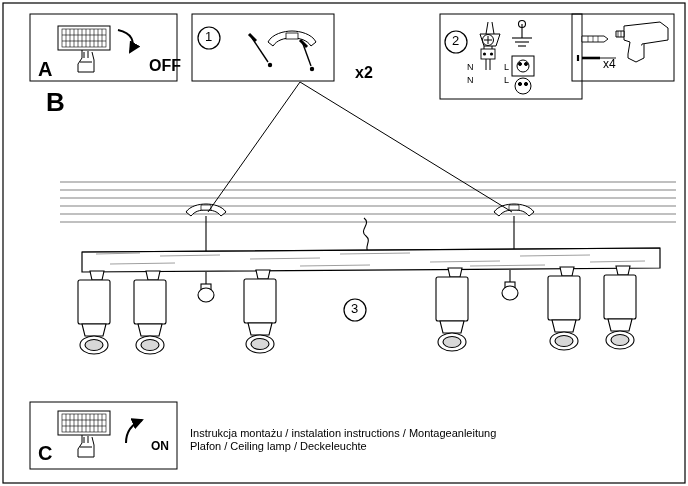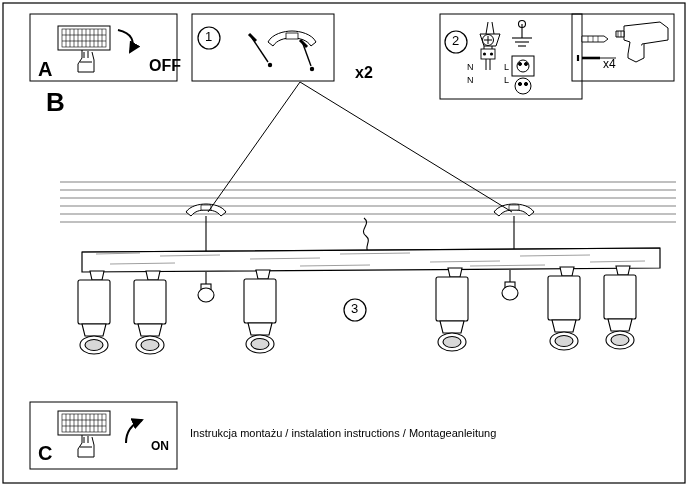--- a/index.html
+++ b/index.html
@@ -314,14 +314,15 @@
   <div class="txt small" style="left:504px; top:75px;">L</div>
 
   <div class="txt tiny" style="left:603px; top:58px;">x4</div>
 
   <div class="txt num" style="left:351px; top:302px;">3</div>
 
   <div class="txt big-letter" style="left:38px; top:442px;">C</div>
   <div class="txt lbl" style="left:118px; top:440px; font-size:12px;">ON</div>
 
   <div class="txt foot" style="left:190px; top:427px;">Instrukcja montażu / instalation instructions / Montageanleitung</div>
+  <div class="txt foot" style="left:190px; top:440px;">Plafon / Ceiling lamp / Deckeleuchte</div>
 
 </div>
 
 </body></html>

